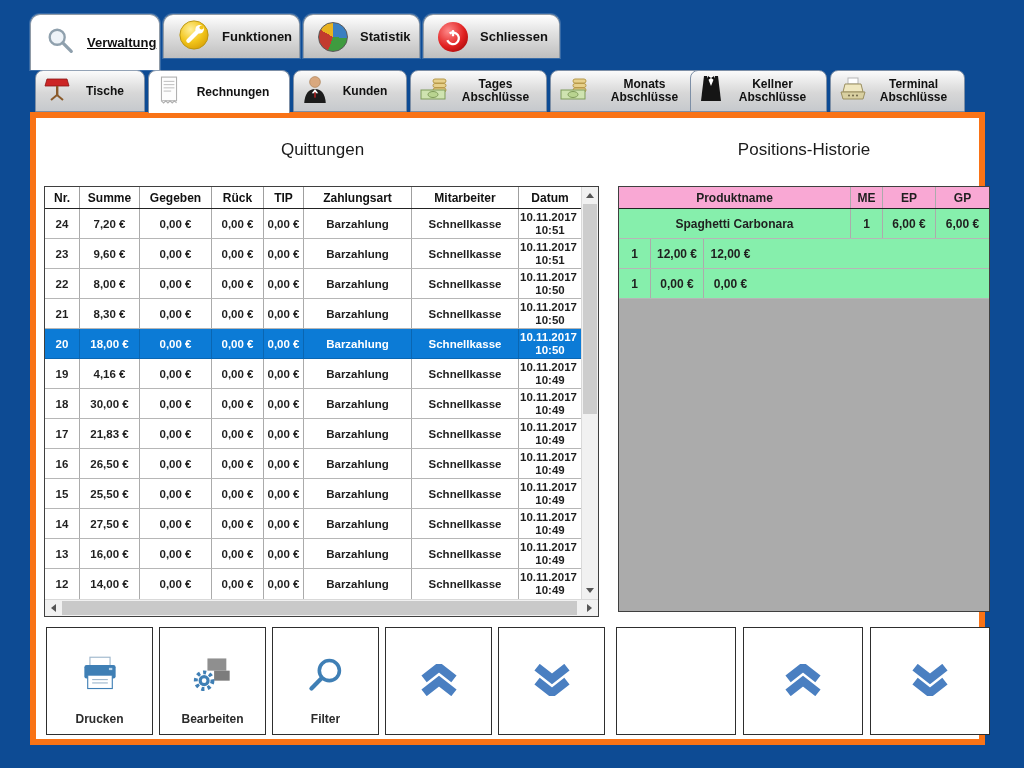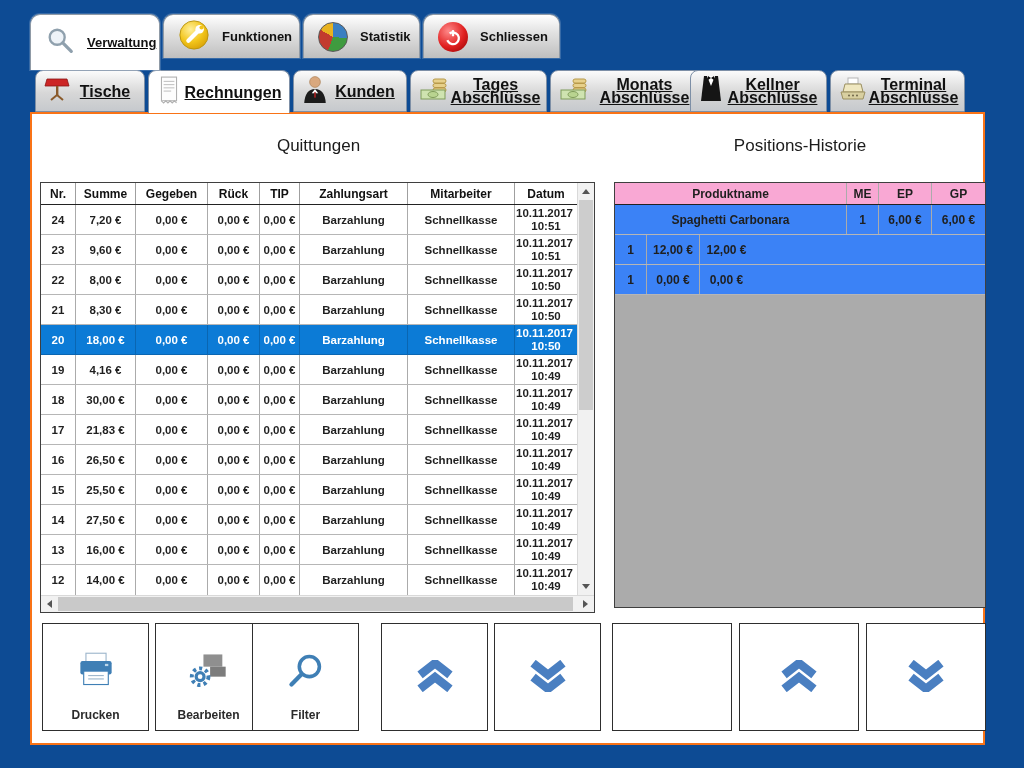--- a/index.html
+++ b/index.html
@@ -27,27 +27,27 @@
   .tab2 {
     position:absolute; top:70px; height:42px;
     border-radius:8px 8px 0 0;
     background:linear-gradient(#fbfbfb, #d7d7d7 55%, #c6c9cd);
     border:1px solid #7d8fa6;
     display:flex; align-items:center; padding:0 4px 0 8px;
     cursor:pointer; z-index:2;
   }
   .tab2.active { background:#ffffff; height:43px; border-bottom:none; z-index:3; }
   .tab2 .lblwrap { flex:1; text-align:center; }
-  .tab2 .lbl1, .tab2 .lbl2 { display:block; font-weight:bold; font-size:16px; line-height:13px; color:#111;text-decoration:underline; }
+  .tab2 .lbl1, .tab2 .lbl2 { display:block; font-weight:bold; font-size:12px; line-height:13px; color:#111; }
   .tab2 .lbl2:empty { display:none; }
 
   
   .panel {
     position:absolute; left:30px; top:112px; width:955px; height:633px;
-    background:#ffffff; border:2px solid #f97316; z-index:1;
+    background:#ffffff; border:6px solid #f97316; z-index:1;
   }
   .sec-title { position:absolute; top:22px; font-size:17px; color:#1b1b1b; text-align:center; }
   .sec-title.qt { left:8px;  width:557px; }
   .sec-title.pt { left:582px; width:372px; }
 
   
   .rtable { position:absolute; left:8px; top:68px; width:555px; border:1px solid #3f3f3f; background:#fff; }
   .rt-main { display:flex; }
   .rt-grid { width:536px; }
   .rt-header { display:flex; height:22px; border-bottom:1px solid #222; }
@@ -85,21 +85,21 @@
   .hsb .thumb { position:absolute; top:1px; bottom:1px; left:17px; right:21px; background:#c9c9c9; }
   .tri { width:0; height:0; border:4px solid transparent; }
   .tri.up    { border-bottom:5px solid #555; border-top:none; }
   .tri.down  { border-top:5px solid #555; border-bottom:none; }
   .tri.left  { border-right:5px solid #555; border-left:none; }
   .tri.right { border-left:5px solid #555; border-right:none; }
 
   
   .ptable { position:absolute; left:582px; top:68px; width:372px; height:426px; border:1px solid #3f3f3f; background:#ababab; display:flex; flex-direction:column; }
   .pt-header { display:flex; height:22px; background:#f9a8d4; border-bottom:1px solid #222; }
-  .prow { display:flex; height:30px; background:#3b82f6; border-bottom:1px solid #b6b6b6; }
+  .prow { display:flex; height:30px; background:#86efac; border-bottom:1px solid #b6b6b6; }
   .pcell { display:flex; align-items:center; justify-content:center; font-weight:bold; font-size:12px; color:#1f1f1f; border-right:1px solid #ababab; height:100%; }
   .pcell:last-child { border-right:none; }
   .p0{width:232px}.p1{width:32px}.p2{width:53px}.p3{width:53px}
   .pt-filler { flex:1; background:#ababab; }
 
   
   .abtn {
     position:absolute; top:509px; height:108px; width:107px;
     background:#fff; border:1px solid #2e2e2e; cursor:pointer;
   }
@@ -523,21 +523,21 @@
       <svg width="40" height="36" viewBox="0 0 36 32">
           <rect x="13" y="2" width="17" height="11" fill="#8f8f8f"></rect>
           <rect x="19" y="13" width="14" height="9" fill="#7c7c7c"></rect>
           <circle cx="10" cy="22" r="7.5" fill="none" stroke="#3f7fb5" stroke-width="3.5" stroke-dasharray="2.8 2.9"></circle>
           <circle cx="10" cy="22" r="5" fill="#3f7fb5"></circle>
           <circle cx="10" cy="22" r="2.1" fill="#fff"></circle>
         </svg>
     </span>
     <span class="albl">Bearbeiten</span>
   </div>
-  <div class="abtn" style="left:220px">
+  <div class="abtn" style="left:236px">
     <span class="ic">
       <svg width="38" height="38" viewBox="0 0 34 34">
           <circle cx="20" cy="13" r="9" fill="none" stroke="#3f7fb5" stroke-width="3.2"></circle>
           <line x1="13" y1="20" x2="4" y2="29" stroke="#3f7fb5" stroke-width="3.8" stroke-linecap="round"></line>
         </svg>
     </span>
     <span class="albl">Filter</span>
   </div>
   <div class="abtn" style="left:349px">
     <span class="ic mid">

